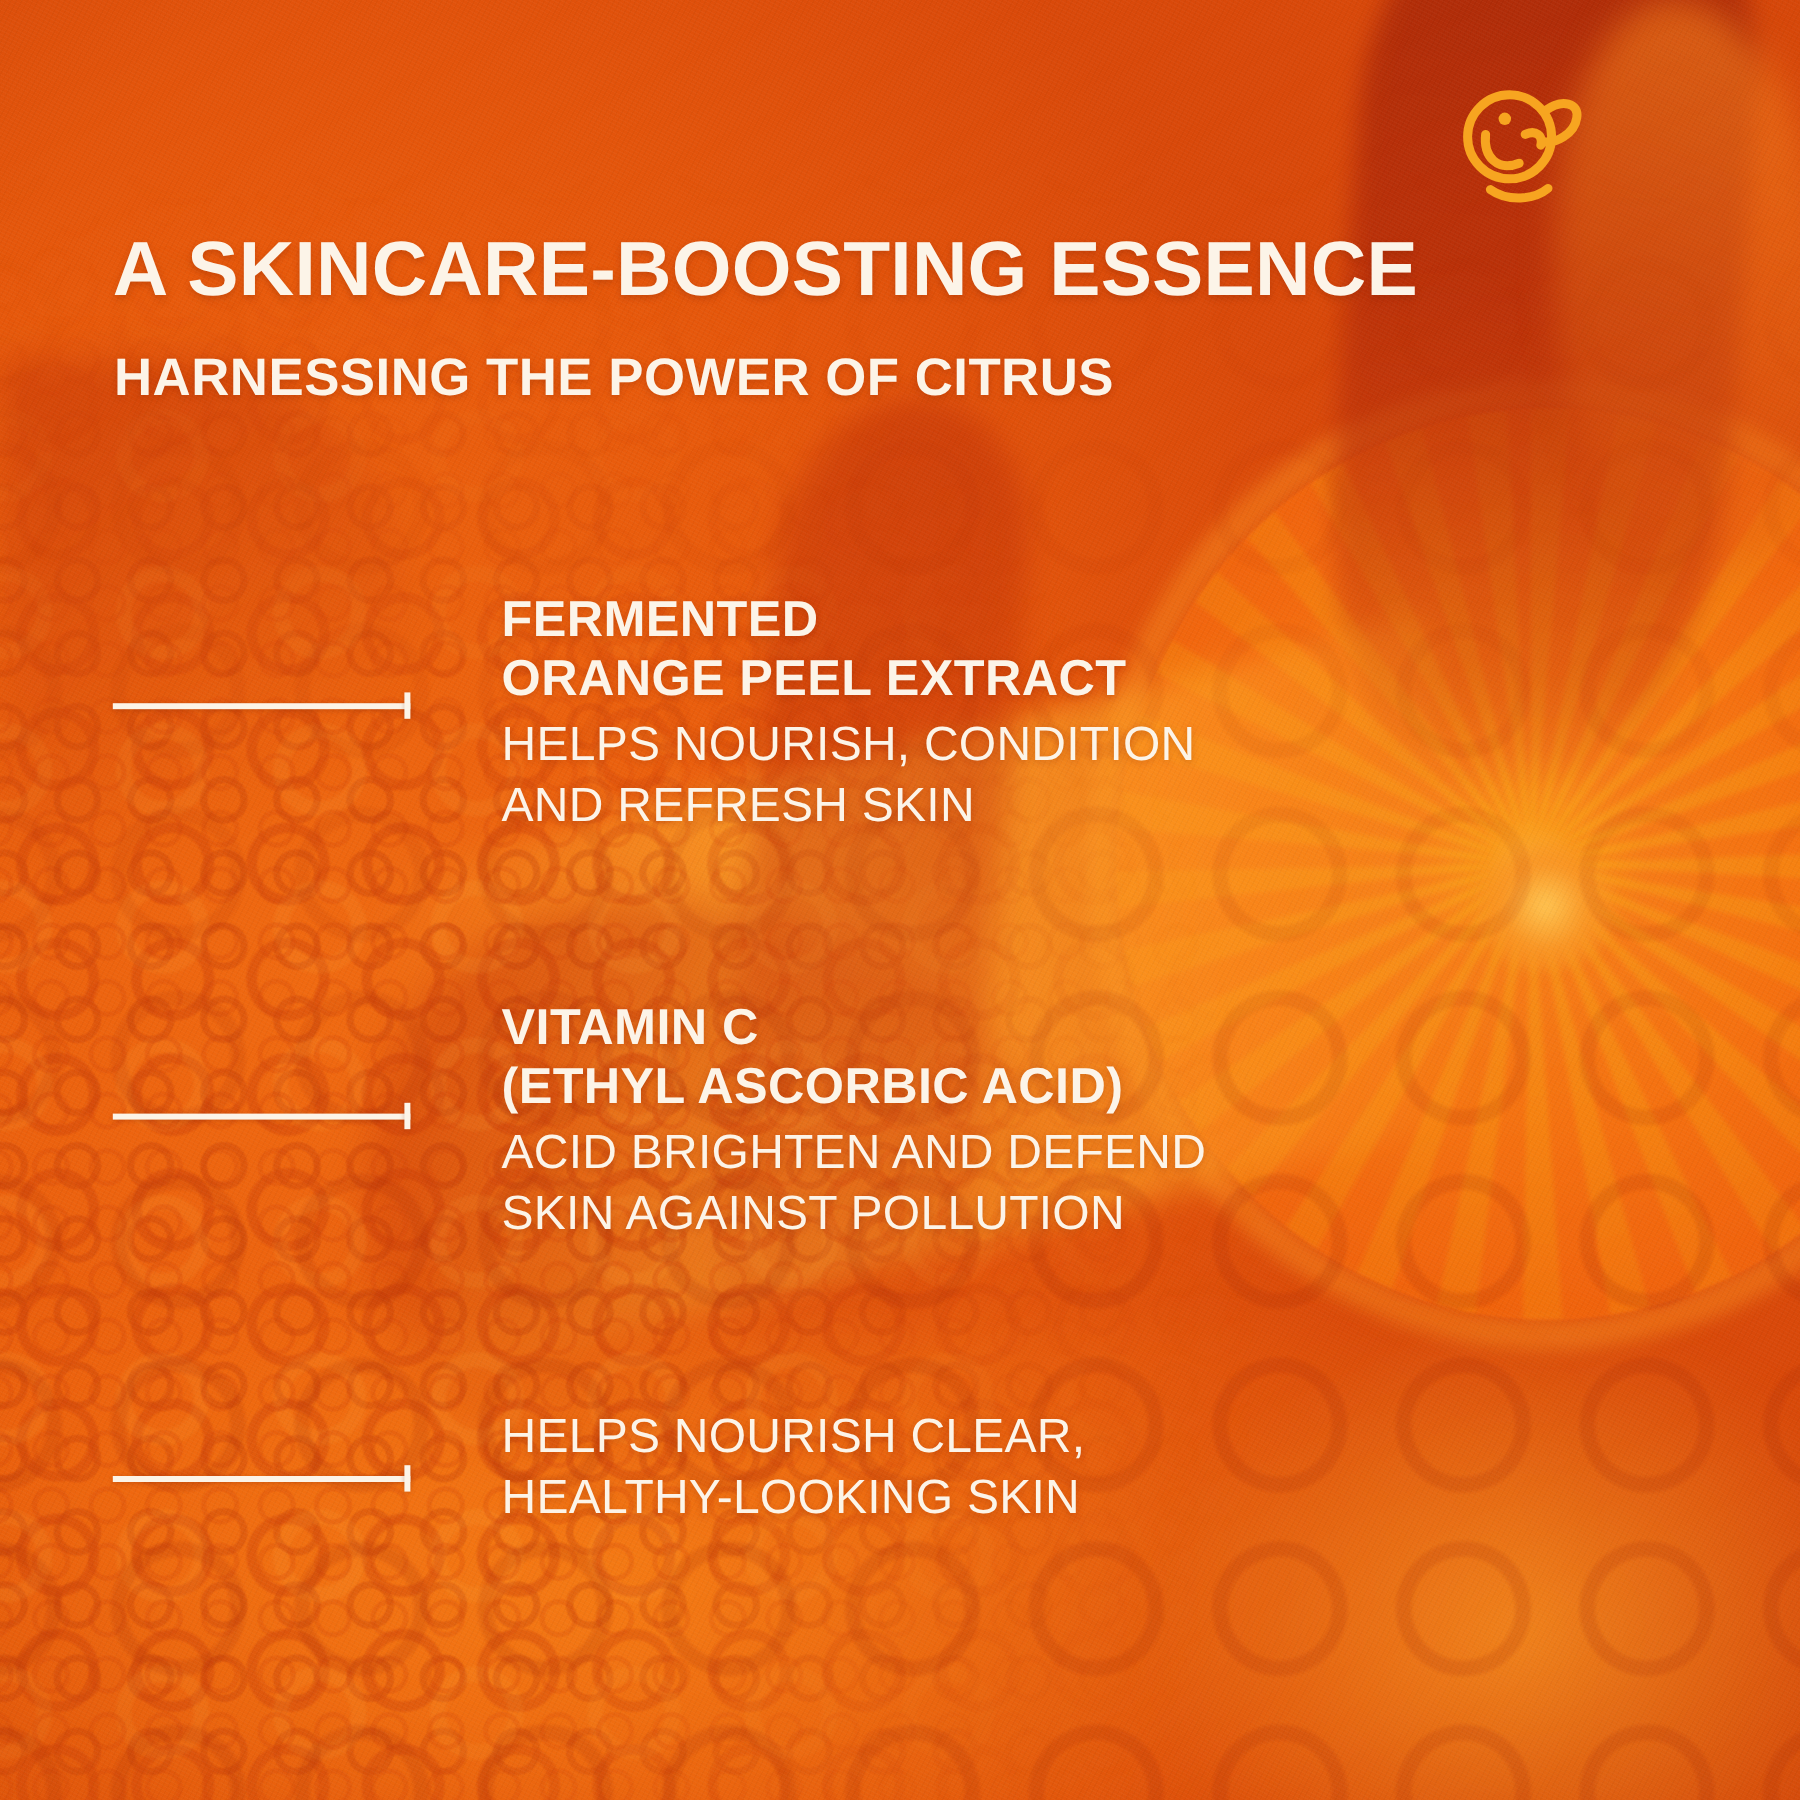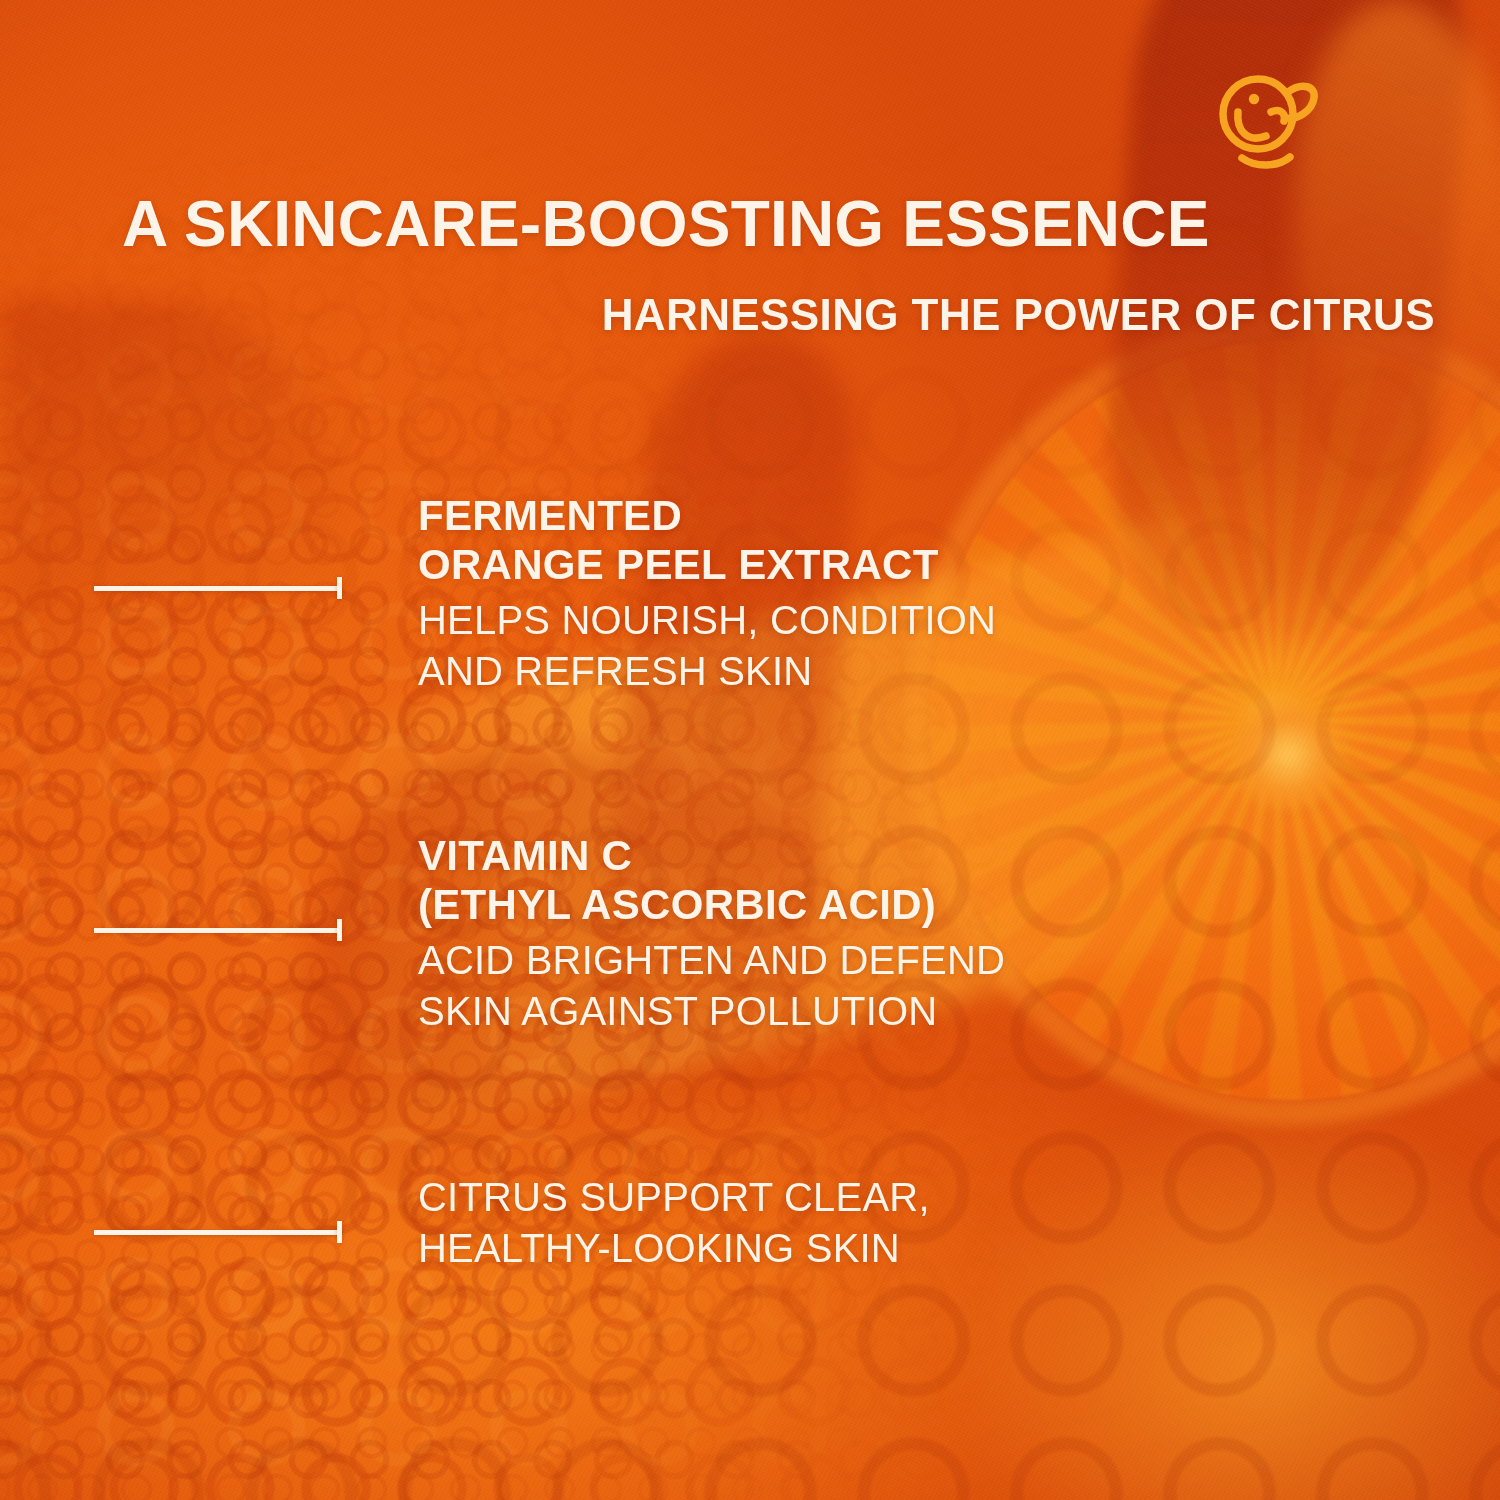--- a/index.html
+++ b/index.html
@@ -207,34 +207,32 @@
     position:absolute;
     left:94px; top:192px;
     width:1340px;
     color:#FCF4E8;
     font-size:64px;
     font-weight:bold;
     letter-spacing:.2px;
     line-height:1.0;
     text-shadow:0 2px 6px rgba(130,34,4,.30);
     white-space:nowrap;
-    margin-left:28px;
   }
   .subtitle {
     position:absolute;
     left:95px; top:293px;
     width:1340px;
     color:#FCF4E8;
     font-size:44px;
     font-weight:bold;
     letter-spacing:.4px;
     line-height:1.0;
     text-shadow:0 2px 6px rgba(130,34,4,.30);
     white-space:nowrap;
-    text-align:right;
   }
 
   
   .rule {
     position:absolute;
     left:94px;
     width:248px;
     height:22px;
   }
   .rule .bar {
@@ -355,18 +353,18 @@
     </div>
 
     <div class="ingredient ing-2">
       <div class="ing-name">VITAMIN C
 (ETHYL ASCORBIC ACID)</div>
       <div class="ing-desc">ACID BRIGHTEN AND DEFEND
 SKIN AGAINST POLLUTION</div>
     </div>
 
     <div class="ingredient ing-3">
-      <div class="ing-desc">CITRUS SUPPORT CLEAR,
+      <div class="ing-desc">HELPS NOURISH CLEAR,
 HEALTHY-LOOKING SKIN</div>
     </div>
 
   </div>
 </div>
 
 </body></html>

